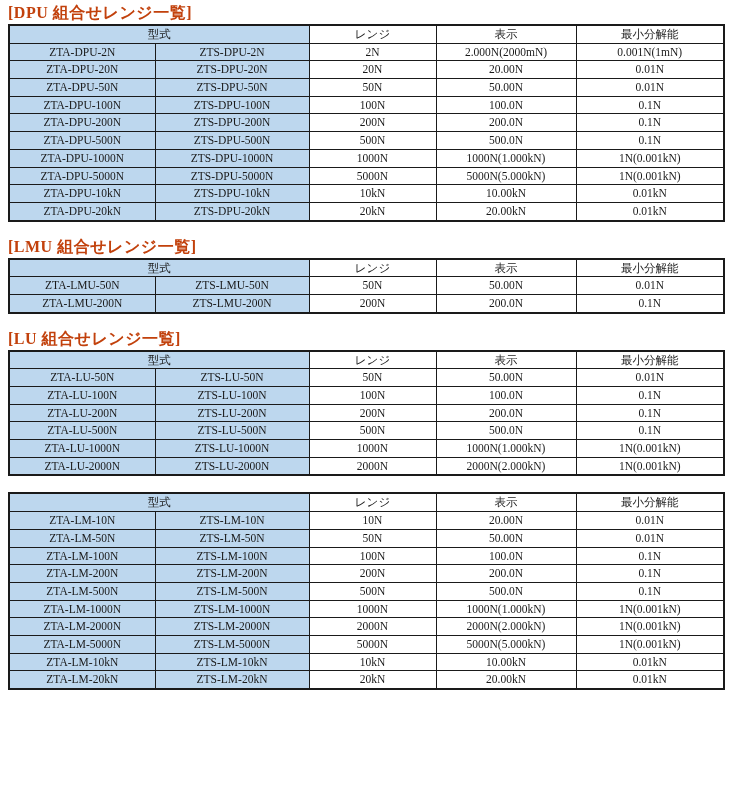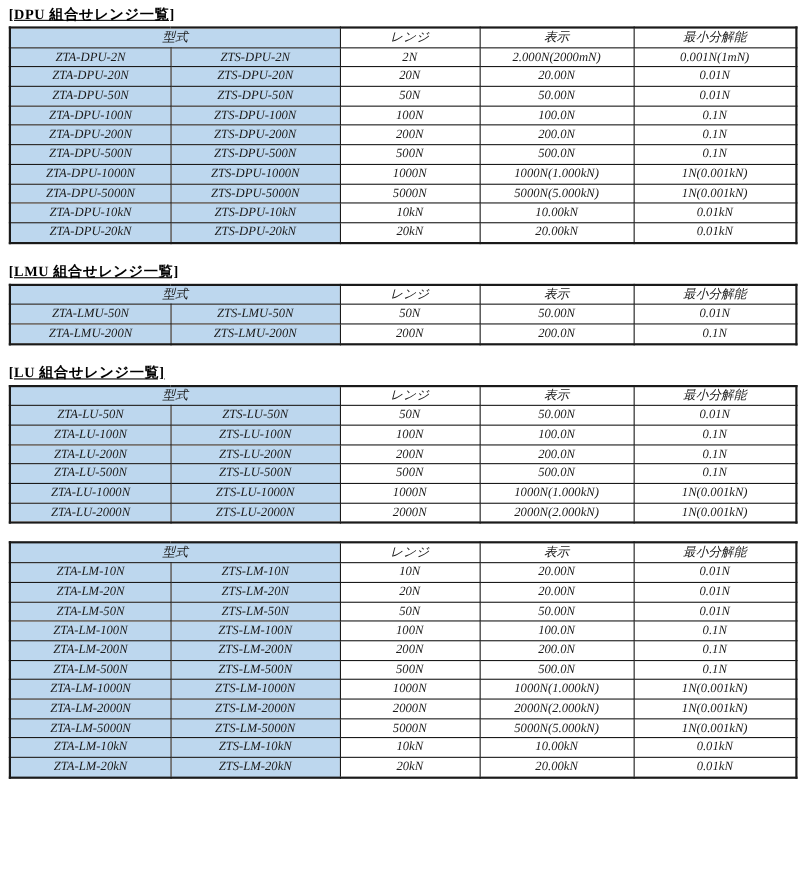--- a/index.html
+++ b/index.html
@@ -12,34 +12,32 @@
     height: 809px;
     box-sizing: border-box;
     padding: 4px 5px 0 8px;
     overflow: hidden;
     font-family: "Liberation Serif", "DejaVu Serif", serif;
     color: #1a1a1a;
   }
   .section { margin: 0 0 15px 0; }
   .section + .section { margin-top: 16px; }
   .title {
-    font-size: 13px;
+    font-size: 16px;
     font-weight: bold;
     line-height: 17px;
     margin: 0 0 3px 0;
     letter-spacing: 0.5px;
-    color: #000000;
-    text-decoration: underline;
+    color: #c2410c;
   }
   table.range-table {
     border-collapse: collapse;
     table-layout: fixed;
     width: 715px;
     border: 2px solid #1a1a1a;
-    font-style: italic;
   }
   table.range-table th,
   table.range-table td {
     border: 1px solid #1a1a1a;
     height: 16.7px;
     padding: 0 2px;
     text-align: center;
     vertical-align: middle;
     font-size: 11.5px;
     line-height: 1.1;
@@ -269,27 +267,20 @@
       </thead>
       <tbody>
             <tr>
               <td class="fill-blue">ZTA-LM-10N</td>
               <td class="fill-blue">ZTS-LM-10N</td>
               <td class="fill-white">10N</td>
               <td class="fill-white">20.00N</td>
               <td class="fill-white">0.01N</td>
             </tr>
             <tr>
-              <td class="fill-blue">ZTA-LM-20N</td>
-              <td class="fill-blue">ZTS-LM-20N</td>
-              <td class="fill-white">20N</td>
-              <td class="fill-white">20.00N</td>
-              <td class="fill-white">0.01N</td>
-            </tr>
-            <tr>
               <td class="fill-blue">ZTA-LM-50N</td>
               <td class="fill-blue">ZTS-LM-50N</td>
               <td class="fill-white">50N</td>
               <td class="fill-white">50.00N</td>
               <td class="fill-white">0.01N</td>
             </tr>
             <tr>
               <td class="fill-blue">ZTA-LM-100N</td>
               <td class="fill-blue">ZTS-LM-100N</td>
               <td class="fill-white">100N</td>

